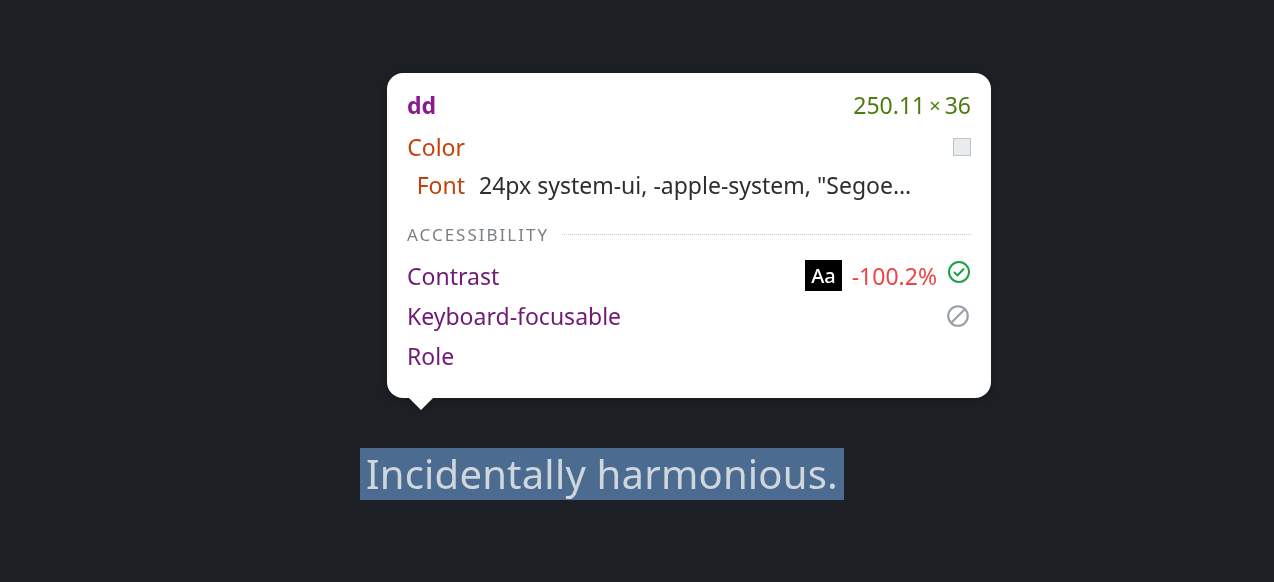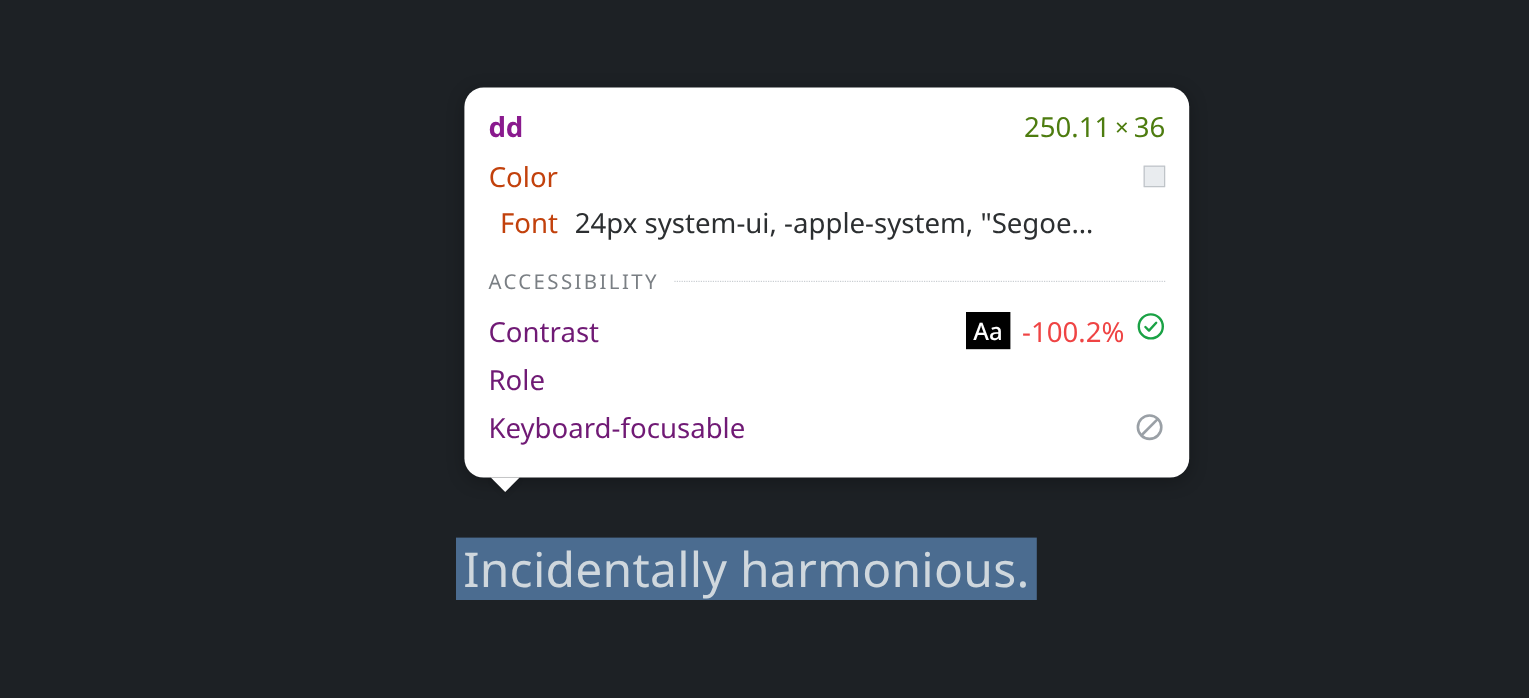--- a/index.html
+++ b/index.html
@@ -6,21 +6,21 @@
   html, body {
     margin: 0; padding: 0;
     width: 1274px; height: 582px;
     background: #1d2125;
     font-family: system-ui, -apple-system, "Segoe UI", Roboto, sans-serif;
     overflow: hidden;
   }
 
   .highlighted-text {
     position: absolute;
-    left: 380px;
+    left: 360px;
     top: 448px;
     background: #4b6c90;
     color: #cfd7dd;
     font-size: 40px;
     font-weight: 400;
     padding: 0 6px;
     line-height: 1.3;
     letter-spacing: 0.2px;
   }
 
@@ -190,26 +190,26 @@
       <span class="contrast-value">-100.2%</span>
       <svg class="check-icon" viewBox="0 0 24 24">
         <circle cx="12" cy="12" r="10" fill="none" stroke="#1aa245" stroke-width="2"></circle>
         <path d="M7.5 12.5 L10.5 15.5 L16.5 9" fill="none" stroke="#1aa245" stroke-width="2" stroke-linecap="round" stroke-linejoin="round"></path>
       </svg>
     </span>
   </div>
 
 
   <div class="acc-row">
-    <span class="acc-label">Role</span>
-  </div>
-
-  <div class="acc-row">
     <span class="acc-label">Keyboard-focusable</span>
     <span class="acc-right">
       <svg class="ban-icon" viewBox="0 0 24 24">
         <circle cx="12" cy="12" r="9" fill="none" stroke="#9aa0a6" stroke-width="2"></circle>
         <line x1="6" y1="18" x2="18" y2="6" stroke="#9aa0a6" stroke-width="2"></line>
       </svg>
     </span>
   </div>
 
+  <div class="acc-row">
+    <span class="acc-label">Role</span>
+  </div>
+
 </div>
 
 </body></html>

